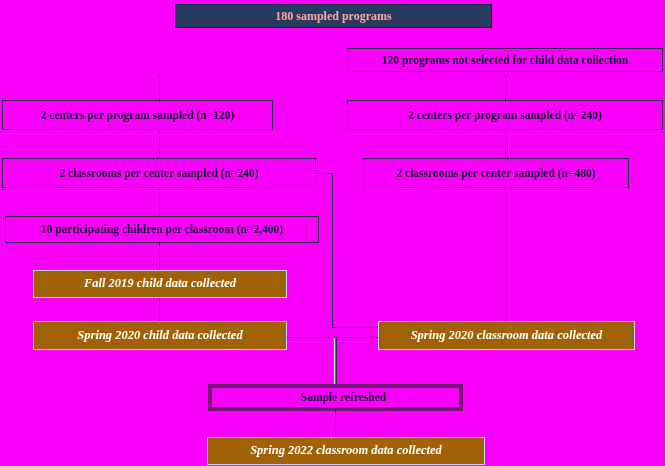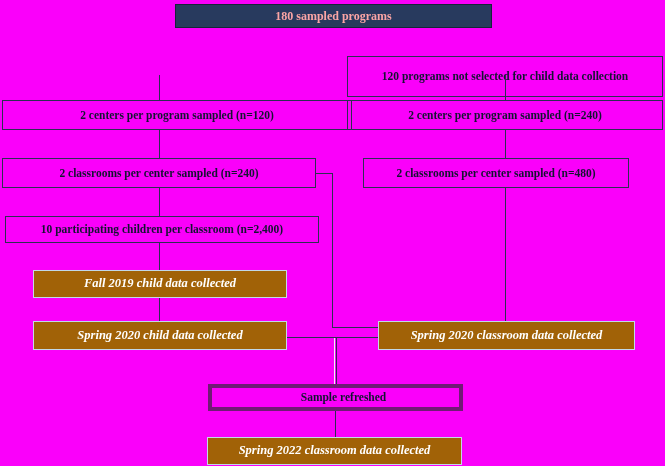--- a/index.html
+++ b/index.html
@@ -53,37 +53,37 @@
   }
   .line.white{background:#eeeef4;}
 </style>
 </head>
 <body>
 
 <div id="canvas">
 
   <div class="box header" style="left:175px;top:4px;width:317px;height:24px;">180 sampled programs</div>
 
-  <div class="box plain" style="left:347px;top:56px;width:316px;height:41px;">120 programs not selected for child data collection</div>
+  <div class="box plain" style="left:347px;top:48px;width:316px;height:24px;">120 programs not selected for child data collection</div>
 
-  <div class="box plain" style="left:2px;top:100px;width:350px;height:30px;">2 centers per program sampled (n=120)</div>
+  <div class="box plain" style="left:2px;top:100px;width:271px;height:30px;">2 centers per program sampled (n=120)</div>
   <div class="box plain" style="left:347px;top:100px;width:316px;height:30px;">2 centers per program sampled (n=240)</div>
 
   <div class="box plain" style="left:2px;top:158px;width:314px;height:30px;">2 classrooms per center sampled (n=240)</div>
   <div class="box plain" style="left:347px;top:158px;width:266px;height:30px;margin-left:16px;">2 classrooms per center sampled (n=480)</div>
 
   <div class="box plain" style="left:5px;top:216px;width:314px;height:27px;">10 participating children per classroom (n=2,400)</div>
 
   <div class="box teal" style="left:33px;top:270px;width:254px;height:28px;">Fall 2019 child data collected</div>
   <div class="box teal" style="left:33px;top:321px;width:254px;height:29px;">Spring 2020 child data collected</div>
   <div class="box teal" style="left:378px;top:321px;width:257px;height:29px;">Spring 2020 classroom data collected</div>
 
   <div class="box refresh" style="left:208px;top:384px;width:255px;height:27px;">Sample refreshed</div>
 
-  <div class="box teal" style="left:207px;top:437px;width:255px;height:28px;">Spring 2022 classroom data collected</div>
+  <div class="box teal" style="left:207px;top:437px;width:278px;height:28px;">Spring 2022 classroom data collected</div>
 
   <div class="line" style="left:159px;top:75px;width:1px;height:25px;"></div>
   <div class="line" style="left:159px;top:130px;width:1px;height:28px;"></div>
   <div class="line" style="left:159px;top:188px;width:1px;height:28px;"></div>
   <div class="line" style="left:159px;top:243px;width:1px;height:27px;"></div>
   <div class="line" style="left:159px;top:298px;width:1px;height:23px;"></div>
 
   <div class="line" style="left:505px;top:75px;width:1px;height:25px;"></div>
   <div class="line" style="left:505px;top:130px;width:1px;height:28px;"></div>
   <div class="line" style="left:505px;top:188px;width:1px;height:133px;"></div>

